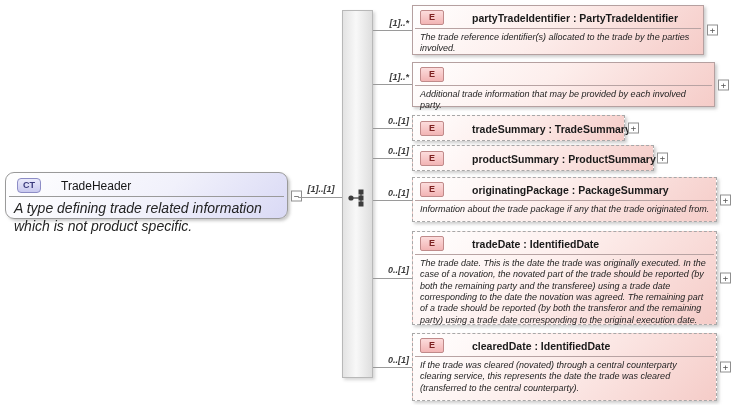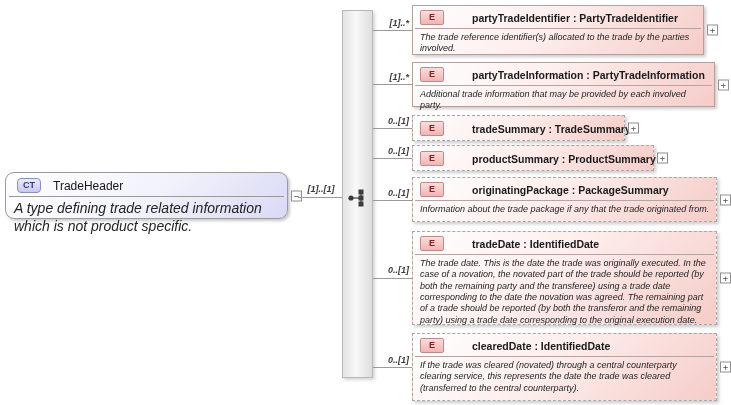--- a/index.html
+++ b/index.html
@@ -36,21 +36,21 @@
   .seqicon { position:absolute; left:4px; top:178px; }
 
   
   .root-box {
     position:absolute; left:5px; top:172px; width:283px; height:47px;
     box-sizing:border-box; border:1px solid #9a9a9a; border-radius:9px;
     background:linear-gradient(135deg,#ffffff 0%,#f1f1fb 55%,#d9d9f5 100%);
     box-shadow:2px 2px 3px rgba(100,100,100,0.35);
   }
   .rb-head {
-    display:flex; align-items:center; gap:12px;
+    display:flex; align-items:center; gap:20px;
     padding:5px 8px 3px 8px; margin:0 3px;
     border-bottom:1px solid #9a9a9a;
   }
   .rb-title { font-weight:normal; font-size:12px; color:#161616; white-space:nowrap; }
   .rb-desc { font-style:italic; font-size:14px; color:#232323; padding:3px 8px 0 8px; line-height:1.25; }
 
   
   .badge {
     display:inline-block; text-align:center; font-weight:bold; font-size:9px;
     box-sizing:content-box; flex:none;
@@ -144,21 +144,20 @@
       <span class="badge e">E</span>
       <span class="etitle">partyTradeIdentifier : PartyTradeIdentifier</span>
     </div>
     <div class="edesc">The trade reference identifier(s) allocated to the trade by the parties involved.</div>
     <div class="pm-btn">+</div>
   </div>
 
   <div class="ebox e2 solid withdesc">
     <div class="ehead">
       <span class="badge e">E</span>
-      <span class="etitle">partyTradeInformation : PartyTradeInformation</span>
     </div>
     <div class="edesc">Additional trade information that may be provided by each involved party.</div>
     <div class="pm-btn">+</div>
   </div>
 
   <div class="ebox e3 dashed single">
     <div class="ehead">
       <span class="badge e">E</span>
       <span class="etitle">tradeSummary : TradeSummary</span>
     </div>

